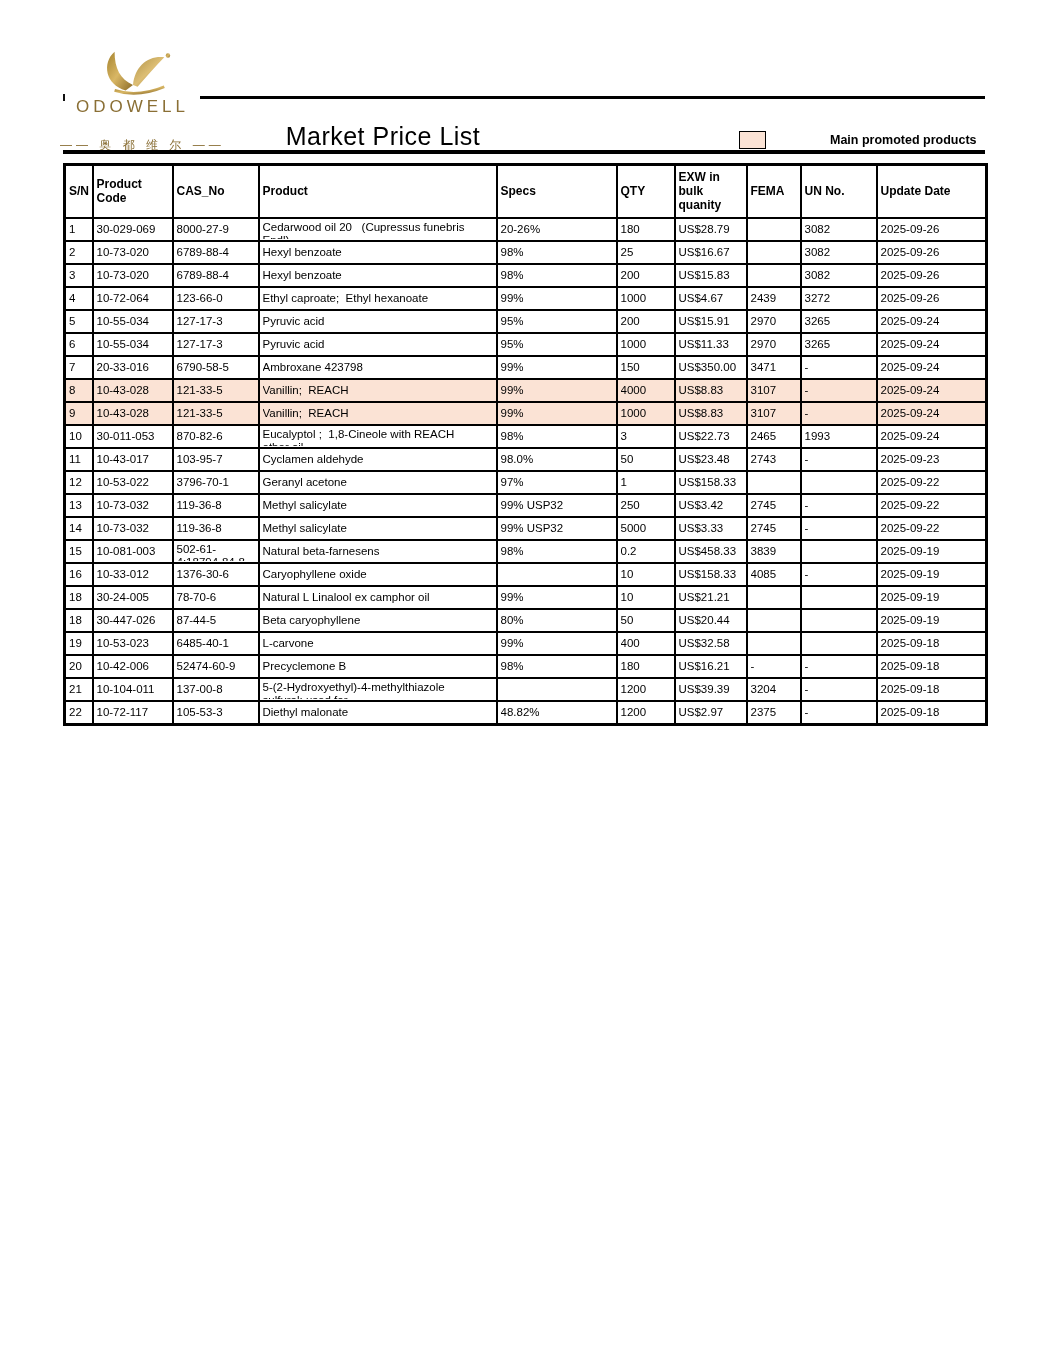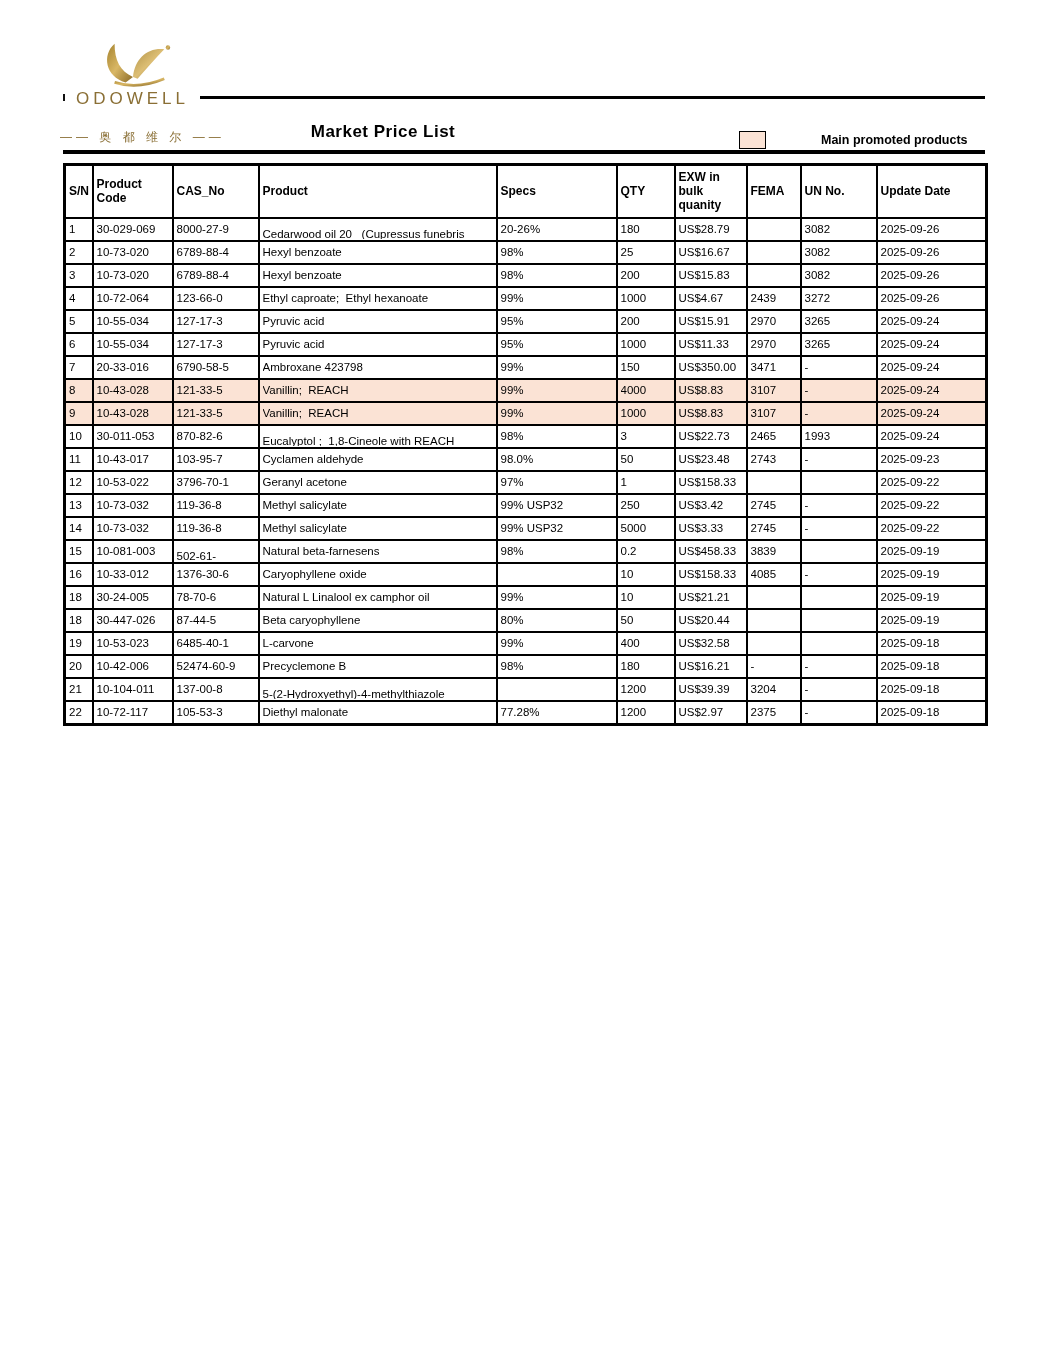--- a/index.html
+++ b/index.html
@@ -1,44 +1,44 @@
 <!DOCTYPE html>
 <html><head>
 <meta charset="utf-8">
 <style>
   * { margin:0; padding:0; box-sizing:border-box; }
   html,body { background:#ffffff; }
   body { font-family:"Liberation Sans", sans-serif; color:#000; }
   .page { position:relative; width:1050px; height:1349px; background:#fff; overflow:hidden; }
 
   
-  .brand { position:absolute; left:60px; top:40px; width:145px; text-align:center; }
+  .brand { position:absolute; left:60px; top:48px; width:145px; text-align:center; }
   .brand-icon { display:block; margin:0 auto; }
   .brand-name { font-size:17px; letter-spacing:4px; color:#8a6f35; font-weight:400; margin-top:1px; }
   .brand-cn { font-size:12px; letter-spacing:4px; color:#8a6f35; margin-top:20px; white-space:nowrap; }
 
   .artifact-mark { position:absolute; left:63px; top:94px; width:2px; height:7px; background:#111; }
   .top-rule   { position:absolute; left:200px; top:96px;  width:785px; height:3px; background:#000; }
   .title-rule { position:absolute; left:63px;  top:150px; width:922px; height:4px; background:#000; }
 
   .page-title { position:absolute; left:63px; top:122px; width:640px; text-align:center;
-                font-size:17px; font-weight:bold; letter-spacing:0.5px; }
+                font-size:25px; font-weight:normal; letter-spacing:0.5px; }
 
   .legend { position:absolute; left:739px; top:131px; display:flex; align-items:center; }
   .legend-swatch { width:27px; height:18px; background:#fbe3d5; border:1.5px solid #000; }
-  .legend-label { font-size:12.5px; font-weight:bold; margin-left:7px;padding-left:48px; }
+  .legend-label { font-size:12.5px; font-weight:bold; margin-left:16px;padding-left:48px; }
 
   
   .tbl-wrap { position:absolute; left:63px; top:163px; width:922px; }
   table { width:922px; border-collapse:collapse; table-layout:fixed; border:3px solid #000; }
   th, td { border:2px solid #000; padding:1px 3px; text-align:left; vertical-align:middle; overflow:hidden; }
   th { font-size:12px; font-weight:bold; height:53px; line-height:14px; vertical-align:middle; }
   td { height:19px; }
   .cw { height:19px; overflow:hidden; line-height:19px; white-space:pre; font-size:11.5px; }
-  .cw.two { line-height:13px; padding-top:8px; }
+  .cw.two { line-height:13px; padding-top:1px; }
   tr.hl td { background:#fbe3d5; }
 
   col.c-sn   { width:28px; }
   col.c-code { width:80px; }
   col.c-cas  { width:86px; }
   col.c-prod { width:238px; }
   col.c-spec { width:120px; }
   col.c-qty  { width:58px; }
   col.c-exw  { width:72px; }
   col.c-fema { width:54px; }
@@ -786,21 +786,21 @@
             <td>
               <div class="cw"><div>10-72-117</div></div>
             </td>
             <td>
               <div class="cw"><div>105-53-3</div></div>
             </td>
             <td>
               <div class="cw"><div>Diethyl malonate</div></div>
             </td>
             <td>
-              <div class="cw"><div>77.28%</div></div>
+              <div class="cw"><div>48.82%</div></div>
             </td>
             <td>
               <div class="cw"><div>1200</div></div>
             </td>
             <td>
               <div class="cw"><div>US$2.97</div></div>
             </td>
             <td>
               <div class="cw"><div>2375</div></div>
             </td>

